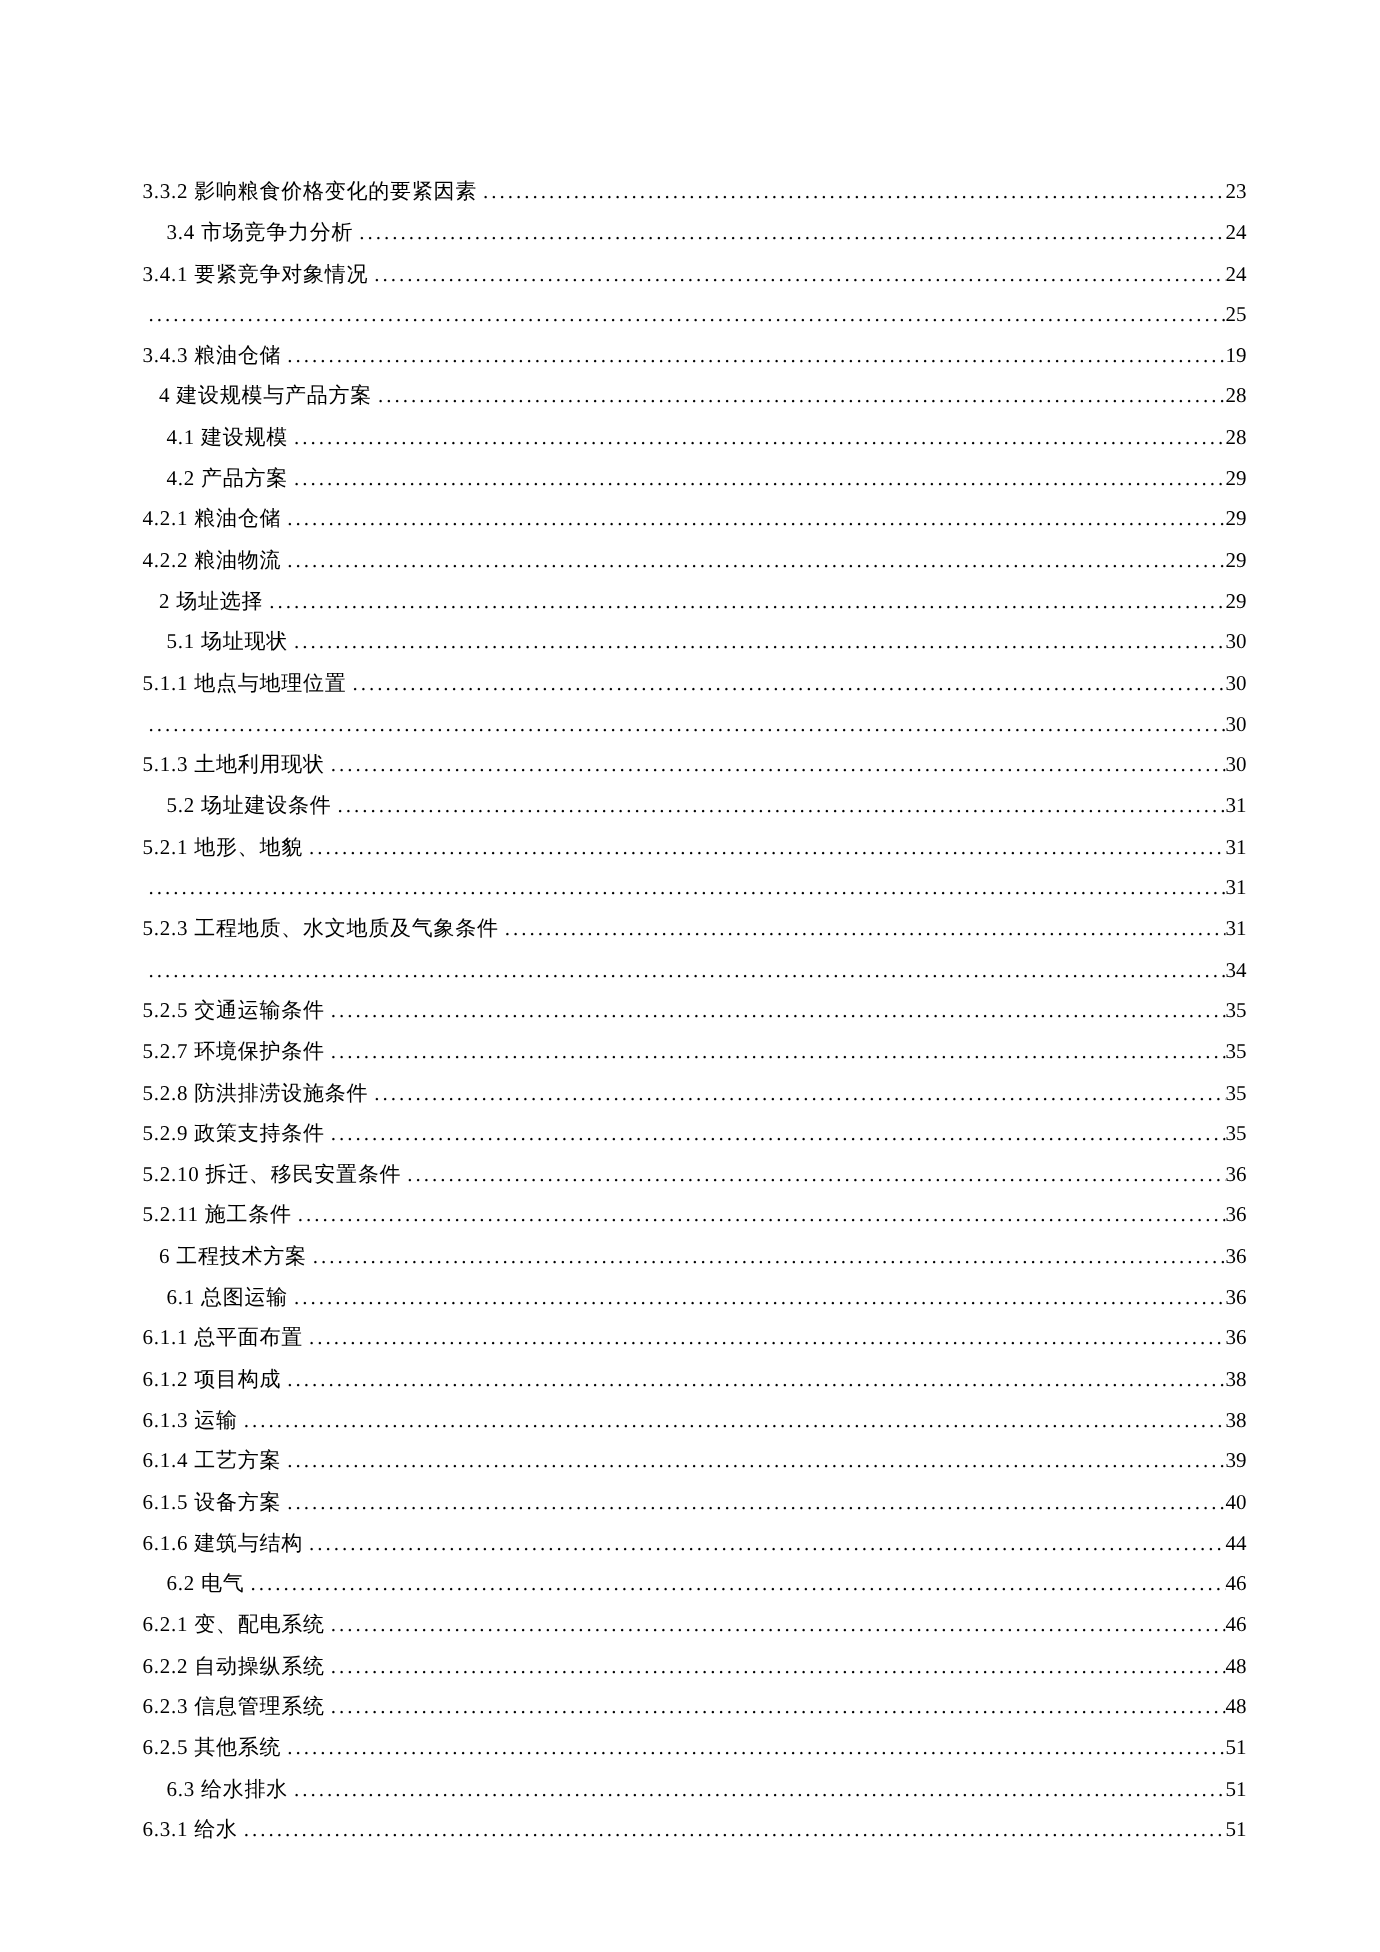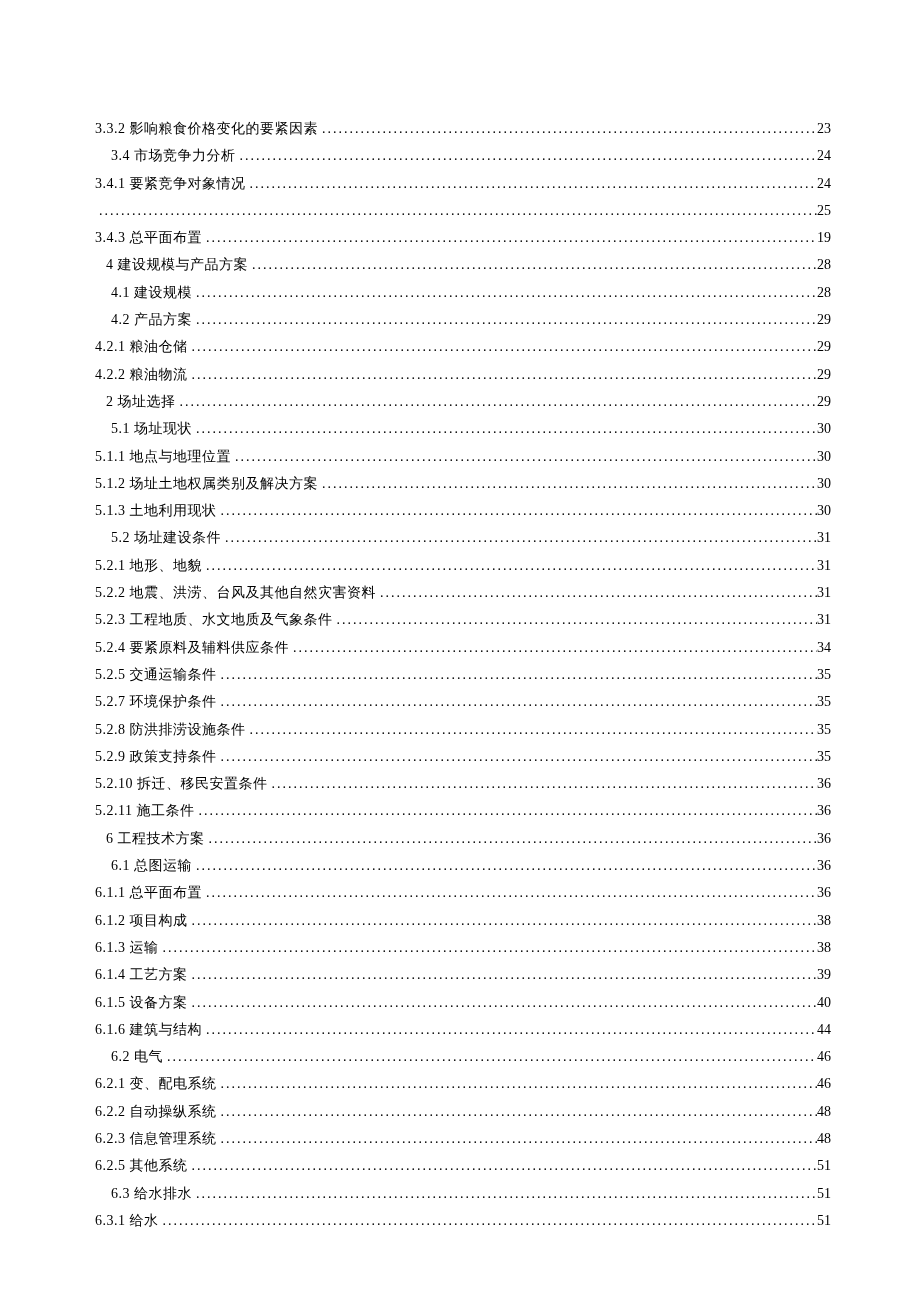--- a/index.html
+++ b/index.html
@@ -53,21 +53,21 @@
     <div class="toc-entry level-3">
       <span class="label">3.4.1 要紧竞争对象情况</span>
       <span class="dots"></span>
       <span class="page">24</span>
     </div>
     <div class="toc-entry level-3">
       <span class="dots"></span>
       <span class="page">25</span>
     </div>
     <div class="toc-entry level-3">
-      <span class="label">3.4.3 总平面布置</span>
+      <span class="label">3.4.3 粮油仓储</span>
       <span class="dots"></span>
       <span class="page">19</span>
     </div>
     <div class="toc-entry level-1">
       <span class="label">4 建设规模与产品方案</span>
       <span class="dots"></span>
       <span class="page">28</span>
     </div>
     <div class="toc-entry level-2">
       <span class="label">4.1 建设规模</span>
@@ -98,51 +98,48 @@
       <span class="label">5.1 场址现状</span>
       <span class="dots"></span>
       <span class="page">30</span>
     </div>
     <div class="toc-entry level-3">
       <span class="label">5.1.1 地点与地理位置</span>
       <span class="dots"></span>
       <span class="page">30</span>
     </div>
     <div class="toc-entry level-3">
-      <span class="label">5.1.2 场址土地权属类别及解决方案</span>
       <span class="dots"></span>
       <span class="page">30</span>
     </div>
     <div class="toc-entry level-3">
       <span class="label">5.1.3 土地利用现状</span>
       <span class="dots"></span>
       <span class="page">30</span>
     </div>
     <div class="toc-entry level-2">
       <span class="label">5.2 场址建设条件</span>
       <span class="dots"></span>
       <span class="page">31</span>
     </div>
     <div class="toc-entry level-3">
       <span class="label">5.2.1 地形、地貌</span>
       <span class="dots"></span>
       <span class="page">31</span>
     </div>
     <div class="toc-entry level-3">
-      <span class="label">5.2.2 地震、洪涝、台风及其他自然灾害资料</span>
       <span class="dots"></span>
       <span class="page">31</span>
     </div>
     <div class="toc-entry level-3">
       <span class="label">5.2.3 工程地质、水文地质及气象条件</span>
       <span class="dots"></span>
       <span class="page">31</span>
     </div>
     <div class="toc-entry level-3">
-      <span class="label">5.2.4 要紧原料及辅料供应条件</span>
       <span class="dots"></span>
       <span class="page">34</span>
     </div>
     <div class="toc-entry level-3">
       <span class="label">5.2.5 交通运输条件</span>
       <span class="dots"></span>
       <span class="page">35</span>
     </div>
     <div class="toc-entry level-3">
       <span class="label">5.2.7 环境保护条件</span>

